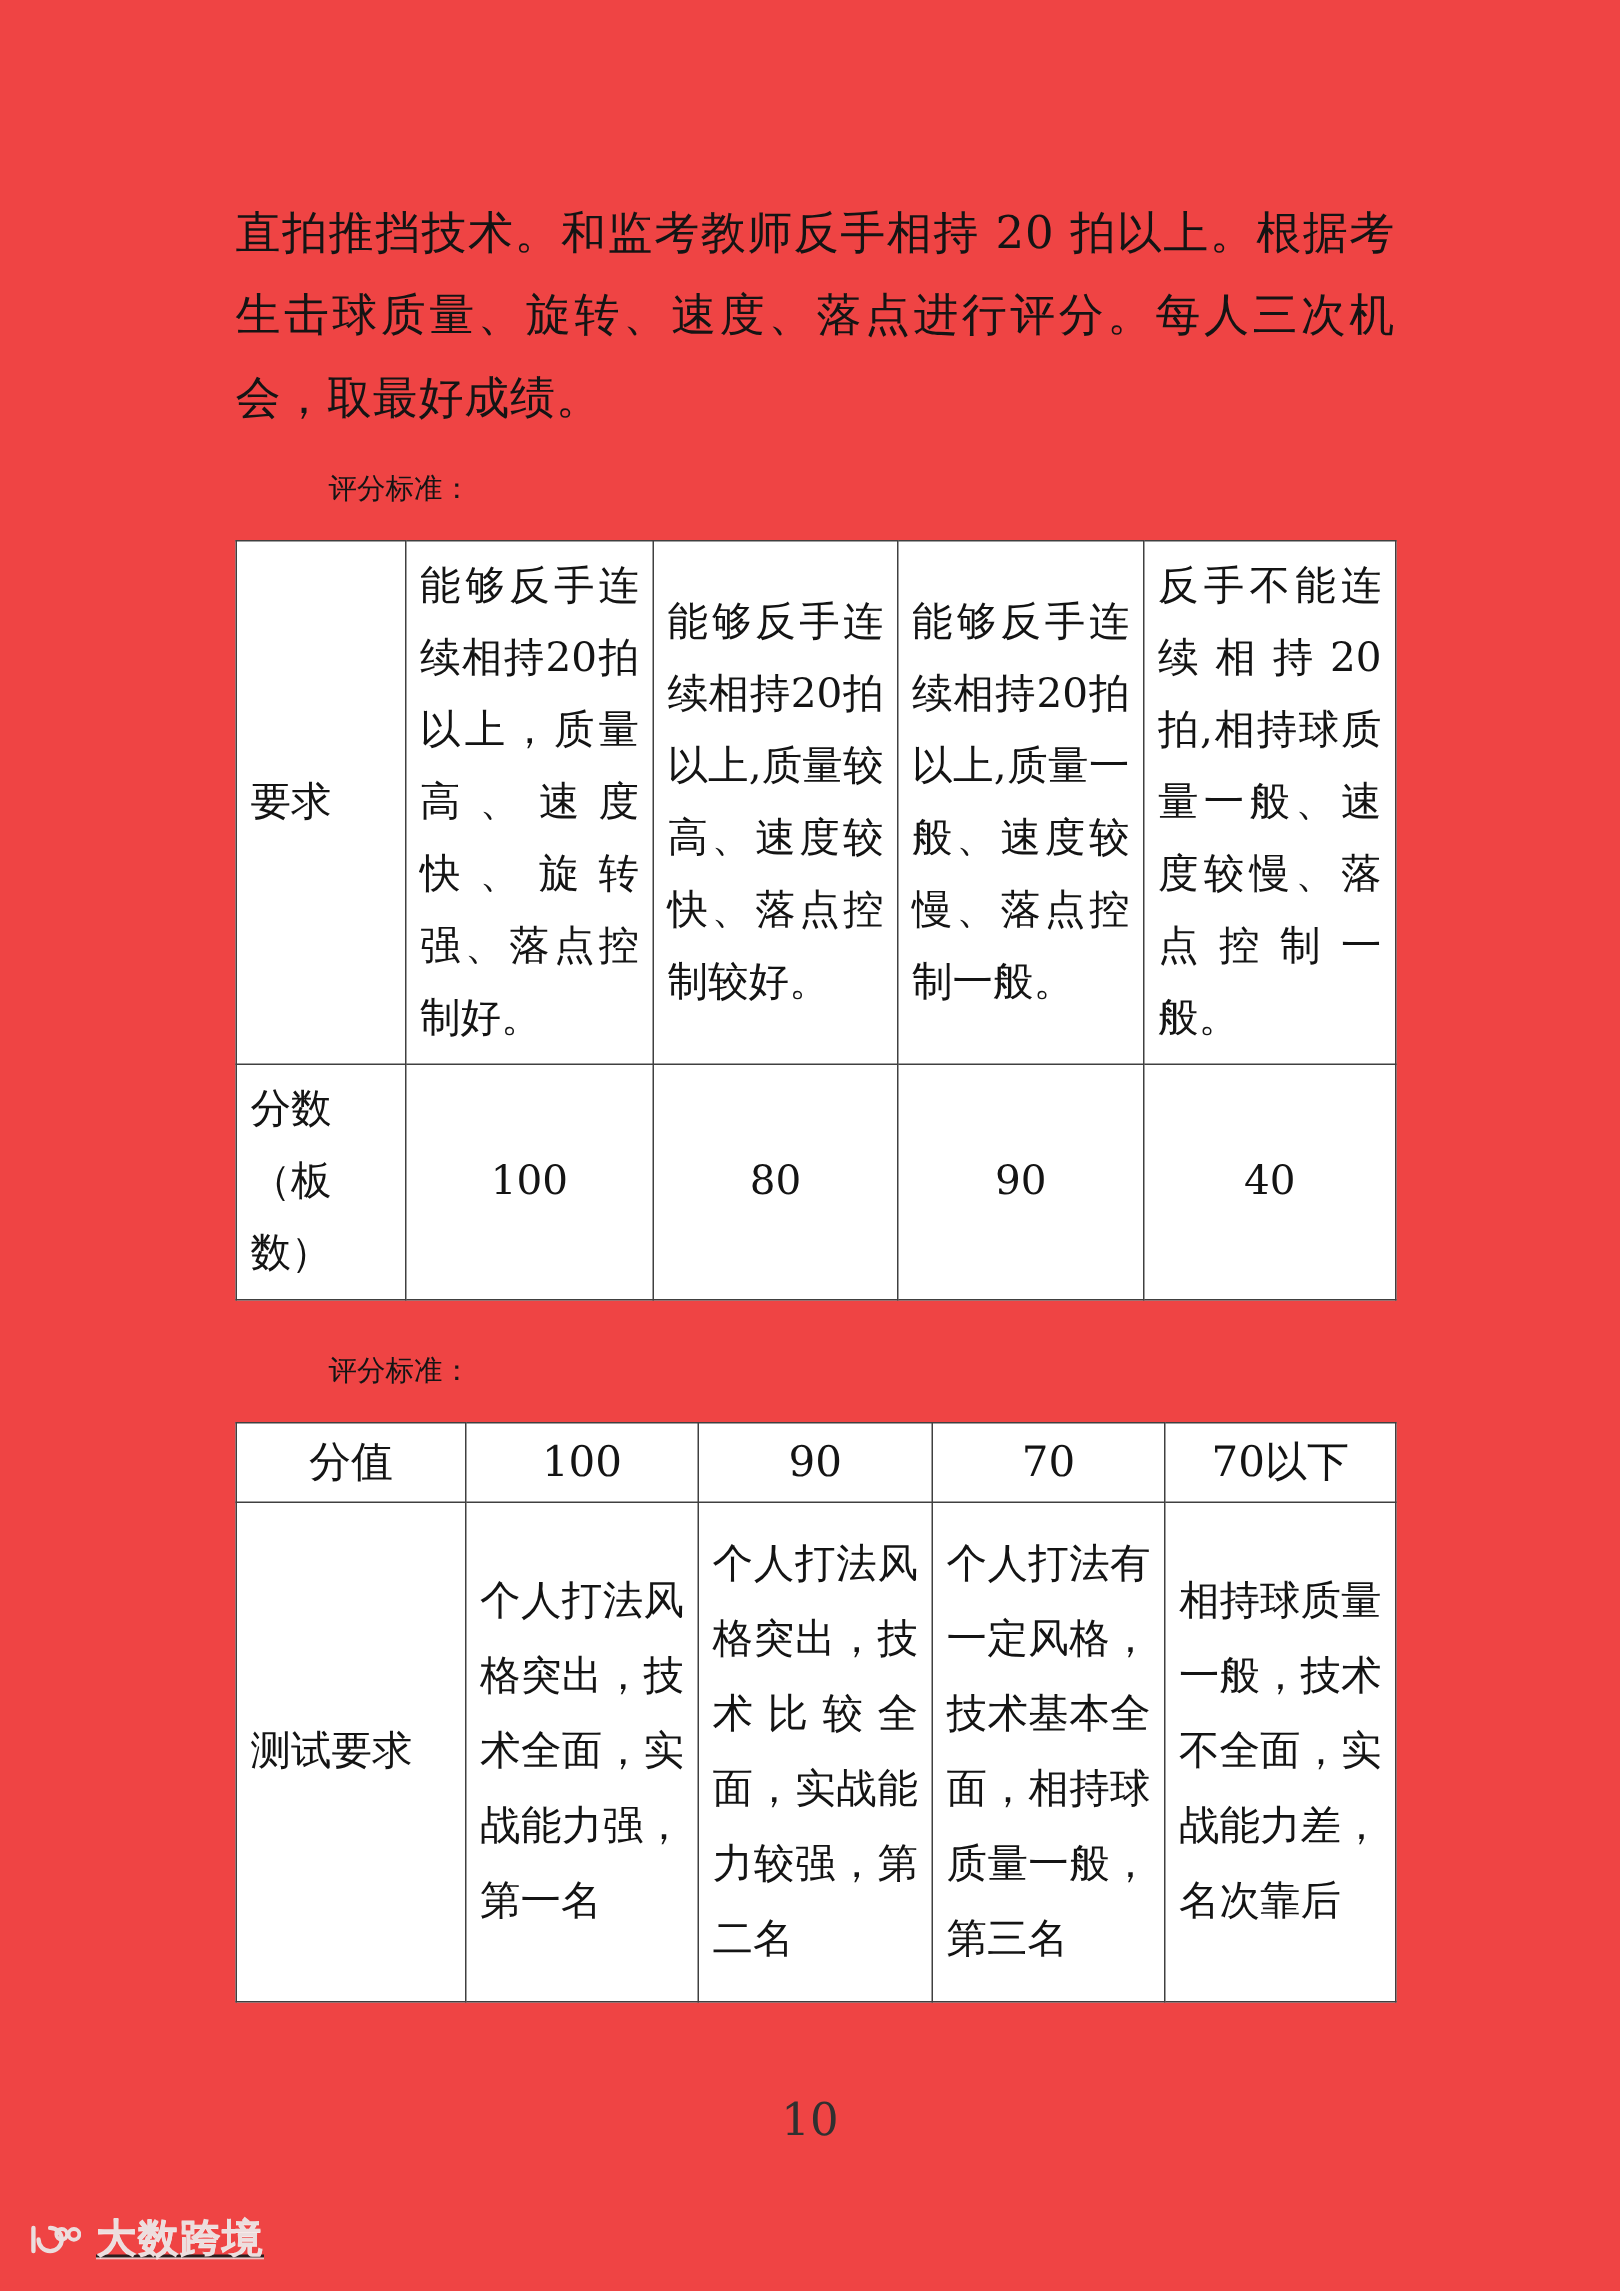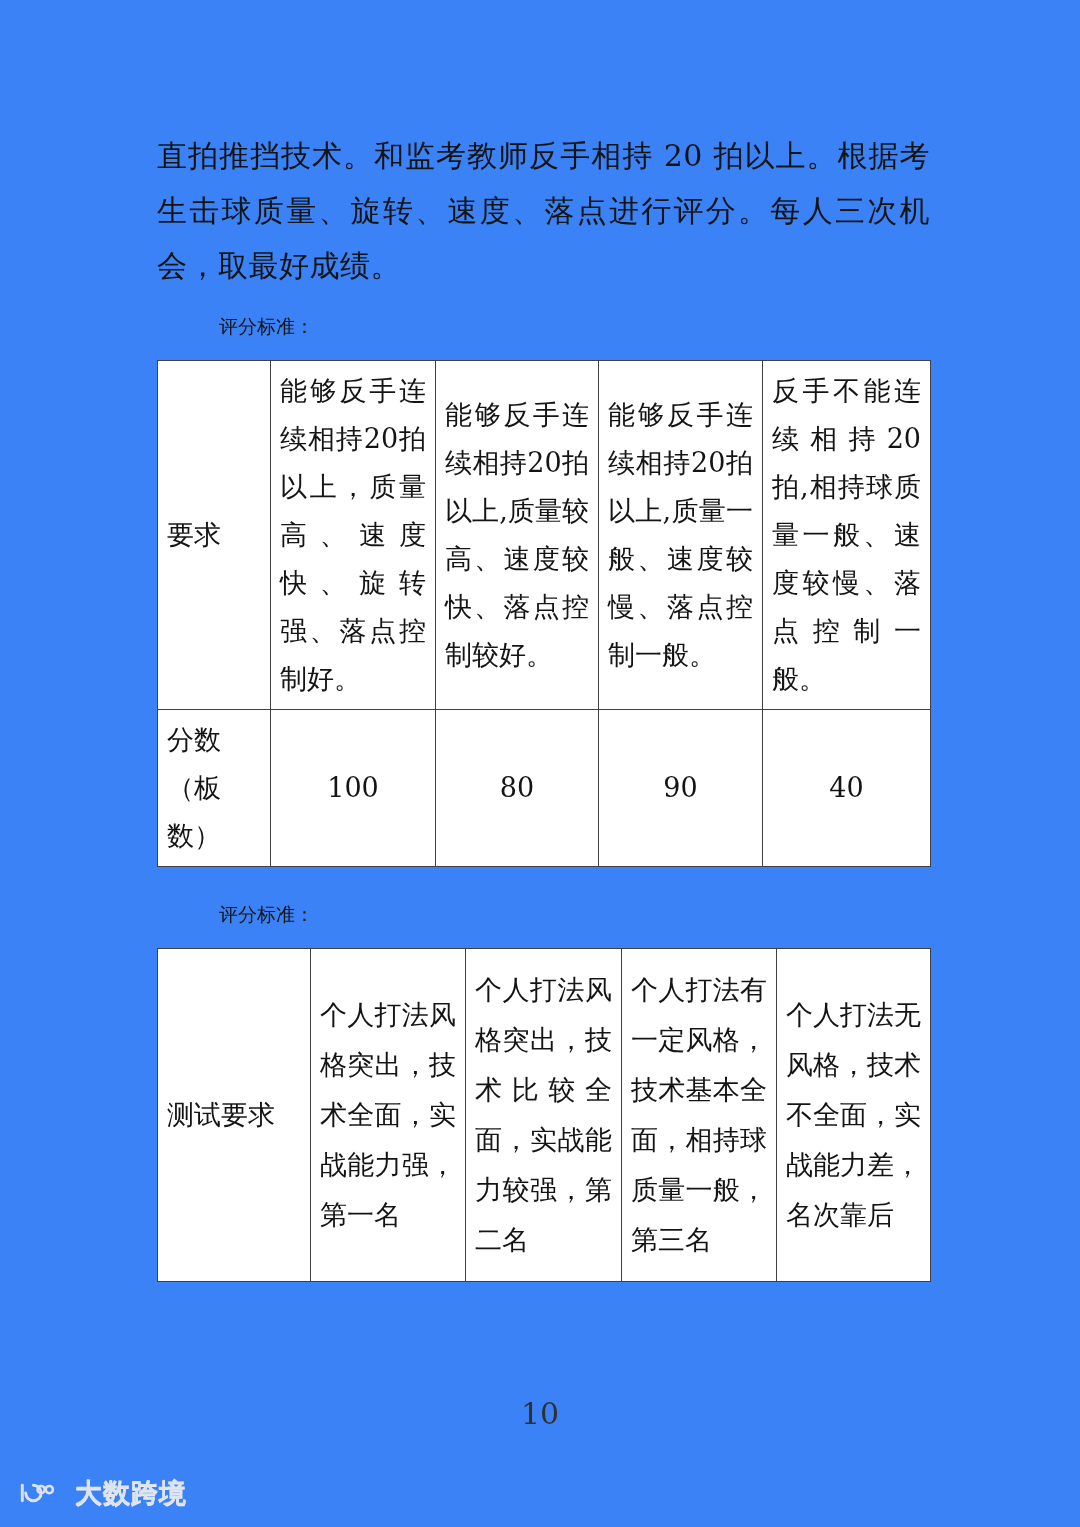--- a/index.html
+++ b/index.html
@@ -13,21 +13,21 @@
     height: 1527px;
     position: relative;
     overflow: hidden;
     font-family: "DejaVu Serif", "Liberation Serif", serif;
     color: #1a1a1a;
   }
 
   .page {
     position: absolute;
     inset: 0;
-    background: #3b82f6;
+    background: #ef4444;
   }
 
   
   .body-area {
     position: absolute;
     left: 157px;
     top: 128px;
     width: 773px;
   }
 
@@ -139,23 +139,24 @@
     font-family: "DejaVu Serif", "Liberation Serif", serif;
   }
 
   
   .watermark {
     position: absolute;
     left: 18px;
     top: 1479px;
     display: flex;
     align-items: center;
-    gap: 21px;
+    gap: 10px;
     opacity: 0.92;
     user-select: none;
+    text-decoration: underline;
   }
   .watermark .wm-logo {
     width: 36px;
     height: 26px;
     display: block;
   }
   .watermark .wm-text {
     font-family: "DejaVu Sans", "Liberation Sans", sans-serif;
     font-size: 27px;
     font-weight: bold;
@@ -219,25 +220,32 @@
     <table class="doc-table t2">
       <colgroup>
         <col class="c0">
           <col class="c1">
           <col class="c2">
           <col class="c3">
           <col class="c4">
       </colgroup>
       <tbody>
         <tr>
+          <td class="hdr">分值</td>
+          <td class="hdr">100</td>
+          <td class="hdr">90</td>
+          <td class="hdr">70</td>
+          <td class="hdr">70以下</td>
+        </tr>
+        <tr>
           <td class="rowlabel">测试要求</td>
           <td class="desc">个人打法风格突出，技术全面，实战能力强，第一名</td>
           <td class="desc">个人打法风格突出，技术比较全面，实战能力较强，第二名</td>
           <td class="desc">个人打法有一定风格，技术基本全面，相持球质量一般，第三名</td>
-          <td class="desc">个人打法无风格，技术不全面，实战能力差，名次靠后</td>
+          <td class="desc">相持球质量一般，技术不全面，实战能力差，名次靠后</td>
         </tr>
       </tbody>
     </table>
 
   </div>
 
   <div class="page-number">10</div>
 
   <div class="watermark">
     <svg class="wm-logo" viewBox="0 0 42 30">

